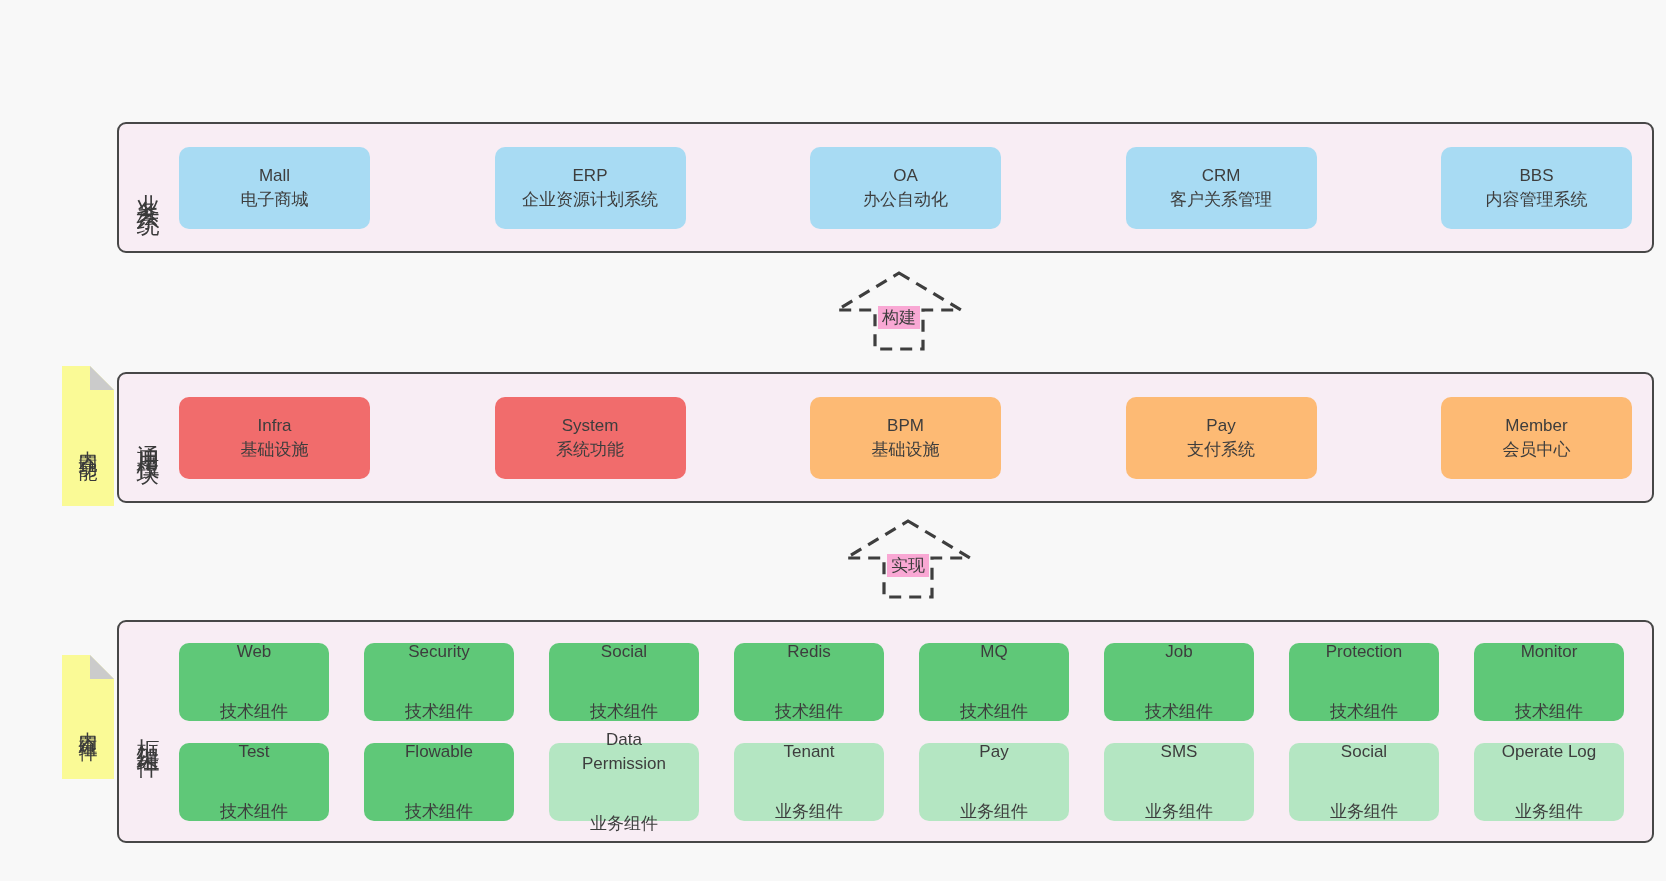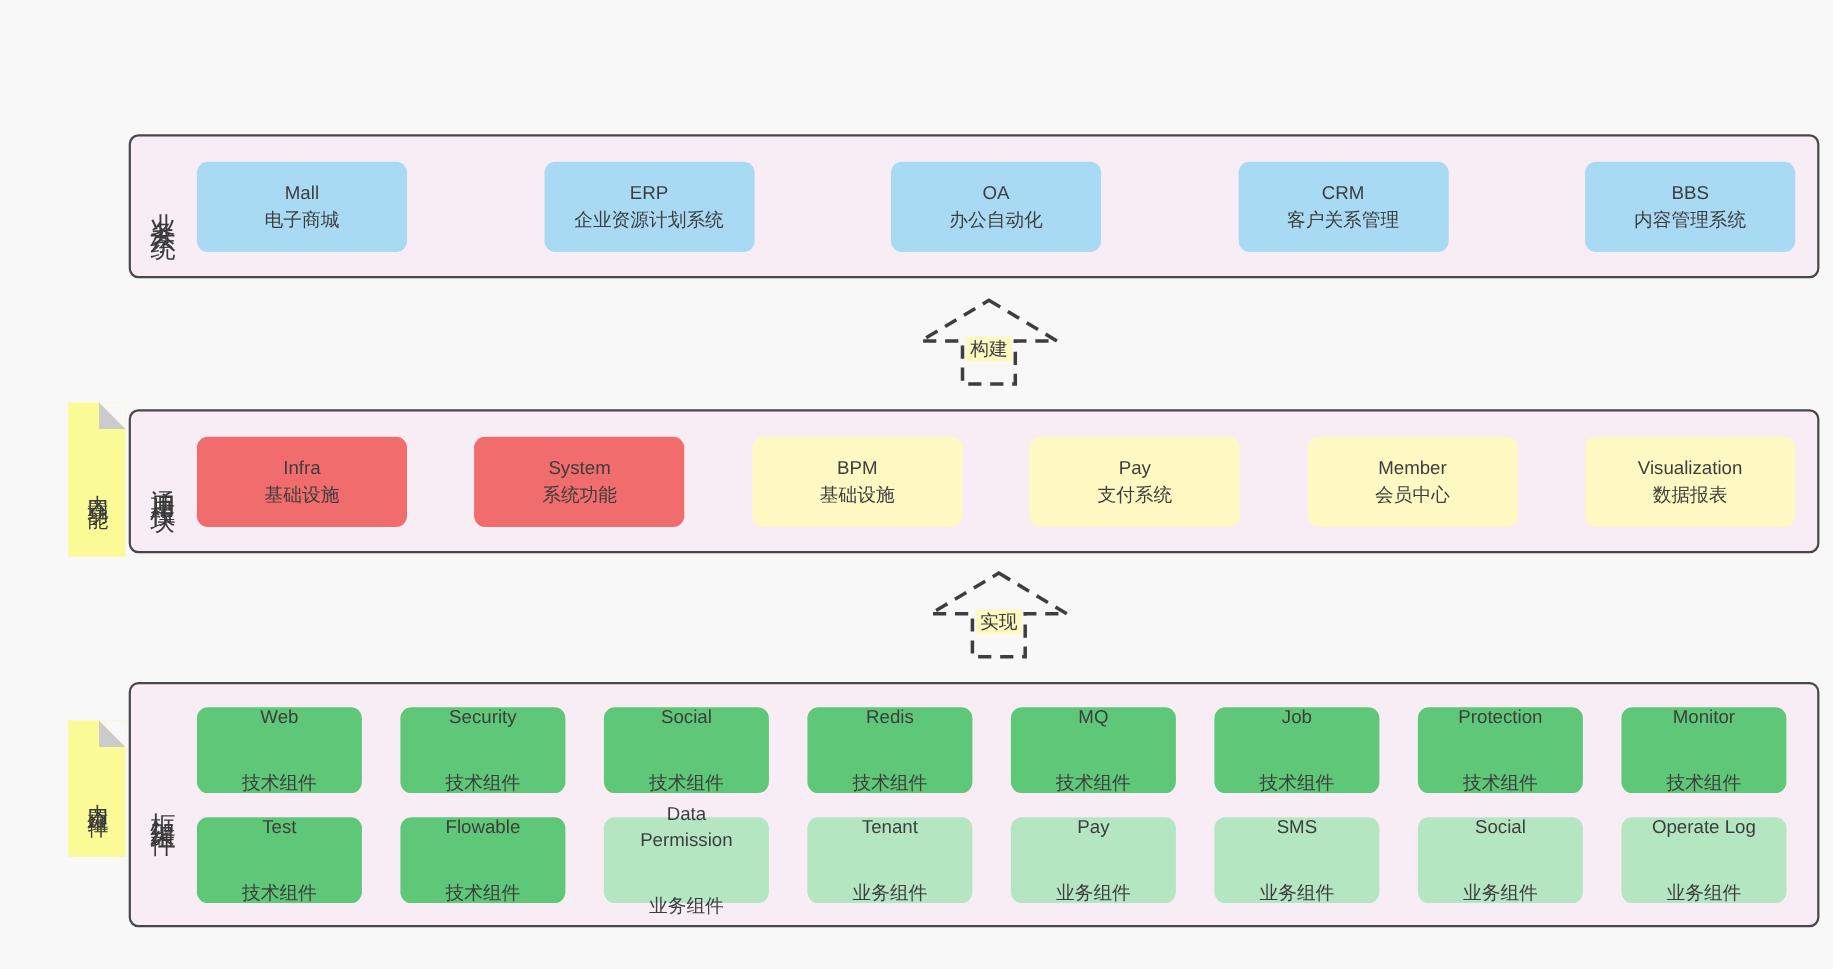--- a/index.html
+++ b/index.html
@@ -42,33 +42,33 @@
   .box {
     border-radius:10px; display:flex; flex-direction:column;
     align-items:center; justify-content:center; text-align:center;
     font-size:17px; line-height:24px; color:#3d3d3d;
     box-sizing:border-box; padding:2px 14px;
   }
   .w190 { width:191px; height:82px; }
   .w150 { width:150px; height:78px; padding:2px 10px;gap:36px; }
   .c-blue  { background:#a8dbf3; }
   .c-red   { background:#f16c6c; }
-  .c-pink  { background:#fef9c3; }
+  .c-pink  { background:#fdba74; }
   .c-green { background:#5fc878; }
   .c-lgreen{ background:#b4e6c2; }
   .box-en { max-width:122px; }
 
   
   .arrow { position:absolute; width:130px; height:82px; }
   #arrow-build     { left:810px; top:270px; }
   #arrow-implement { left:819px; top:518px;font-family:Liberation Serif, serif; }
   .arrow svg { display:block; }
   .arrow-label {
     position:absolute; left:50%; top:36px; transform:translateX(-50%);
-    background:#fef9c3; padding:0 4px; font-size:17px; color:#3d3d3d;
+    background:#f9a8d4; padding:0 4px; font-size:17px; color:#3d3d3d;
     white-space:nowrap;
   }
 
   
   .sticky {
     position:absolute; left:38px; width:52px; background:#fafa96;
   }
   #sticky-features   { top:366px; height:140px; }
   #sticky-components { top:655px; height:124px; }
   .sticky .fold { position:absolute; top:0; right:0; display:block; }
@@ -141,24 +141,20 @@
         <div class="box-zh">基础设施</div>
       </div>
       <div class="box w190 c-pink">
         <div class="box-en">Pay</div>
         <div class="box-zh">支付系统</div>
       </div>
       <div class="box w190 c-pink">
         <div class="box-en">Member</div>
         <div class="box-zh">会员中心</div>
       </div>
-      <div class="box w190 c-pink">
-        <div class="box-en">Visualization</div>
-        <div class="box-zh">数据报表</div>
-      </div>
     </div>
   </div>
 
   <div class="arrow" id="arrow-implement">
     <svg width="130" height="82" viewBox="0 0 130 82">
       <polygon points="65,3 127,40 89,40 89,79 41,79 41,40 3,40" fill="#f8f8f8" stroke="#3e3e3e" stroke-width="3.2" stroke-dasharray="12 8"></polygon>
     </svg>
     <div class="arrow-label">实现</div>
   </div>
 

